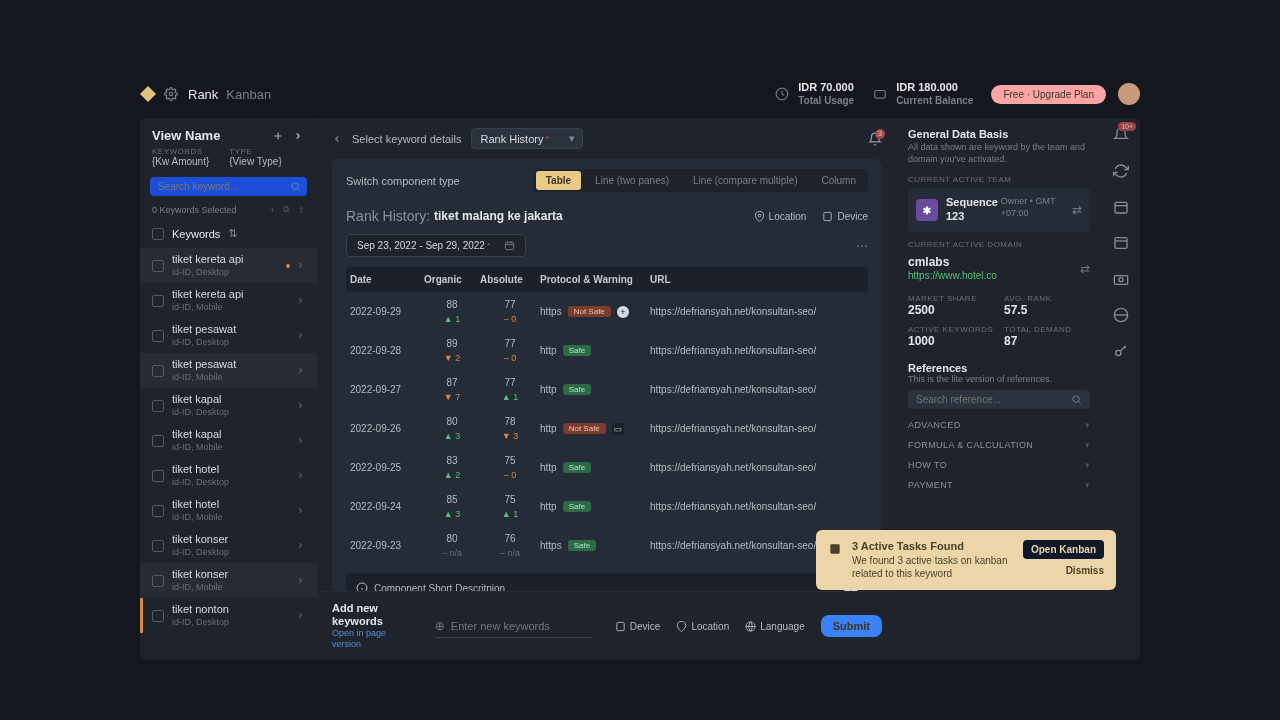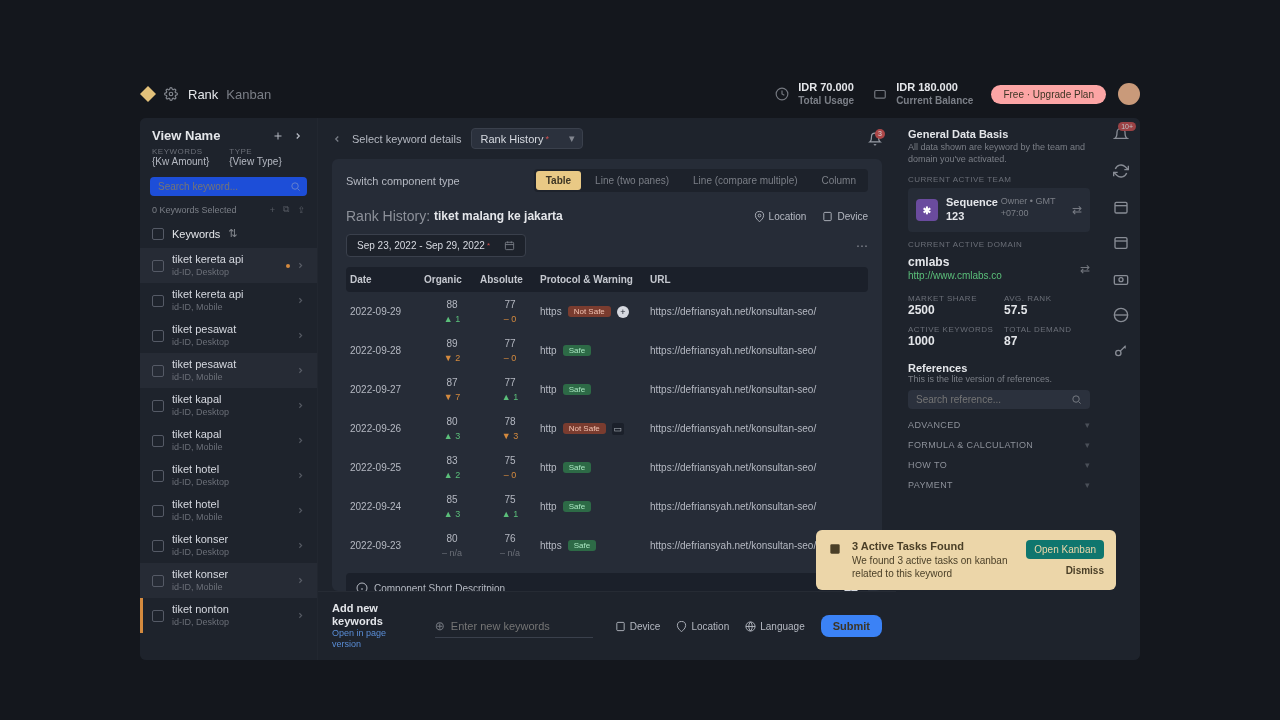--- a/index.html
+++ b/index.html
@@ -127,21 +127,21 @@
 .rail { width:38px; display:flex; flex-direction:column; align-items:center; padding-top:8px; gap:18px; background:#1e232c; }
 .rail .ric { width:18px; height:18px; opacity:.7; position:relative; display:flex; align-items:center; justify-content:center; }
 .rail .ric .dot { position:absolute; top:-4px; right:-6px; background:#d05050; color:#fff; border-radius:8px; font-size:7px; padding:1px 3px; }
 
 .toast { position:absolute; right: 24px; bottom: 70px; width: 300px; background:#ecd6a9; color:#4a3f27; border-radius:6px; padding:10px 12px; display:flex; gap:10px; z-index:50; }
 .toast .ticon { width:14px; height:14px; margin-top:2px; }
 .toast .tbody { flex:1; }
 .toast .tt { font-size:11px; font-weight:700; margin-bottom:2px; }
 .toast .td { font-size:10px; line-height:1.3; }
 .toast .tact { display:flex; flex-direction:column; gap:6px; align-items:flex-end; }
-.toast .topen { background:#0f766e; color:#ecd6a9; border-radius:4px; padding:4px 8px; font-size:10px; font-weight:400; cursor:pointer; }
+.toast .topen { background:#0f172a; color:#ecd6a9; border-radius:4px; padding:4px 8px; font-size:10px; font-weight:700; cursor:pointer; }
 .toast .tdis { font-size:10px; font-weight:600; cursor:pointer; }
 svg { display:block; }
 .body-wrap { display:flex; flex:1; overflow:hidden; }
 </style>
 </head>
 <body>
 
 <div class="app">
   <div class="topbar">
     <div class="logo"></div>
@@ -620,21 +620,21 @@
         <div class="team-txt">
           <span class="team-name">Sequence 123</span>
           <span class="team-meta">Owner • GMT +07:00</span>
         </div>
         <span class="swap">⇄</span>
       </div>
       <div class="rp-label">CURRENT ACTIVE DOMAIN</div>
       <div class="dom-card">
         <div class="dom-txt">
           <span class="dom-name">cmlabs</span>
-          <span class="dom-url">http://www.cmlabs.co</span>
+          <span class="dom-url">https://www.hotel.co</span>
         </div>
         <span class="spacer"></span>
         <span class="swap">⇄</span>
       </div>
       <div class="stats-grid" id="stats-grid">
             <div>
               <div class="sg-l">MARKET SHARE</div>
               <div class="sg-v">2500</div>
             </div>
             <div>

